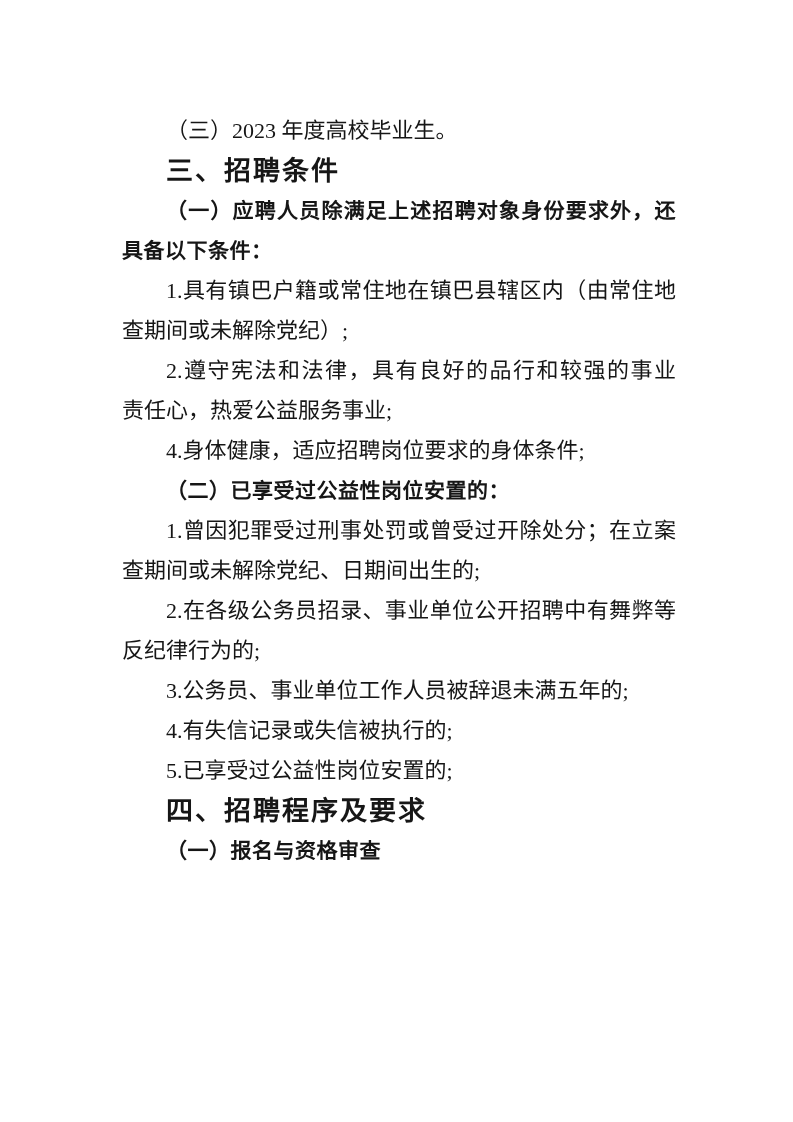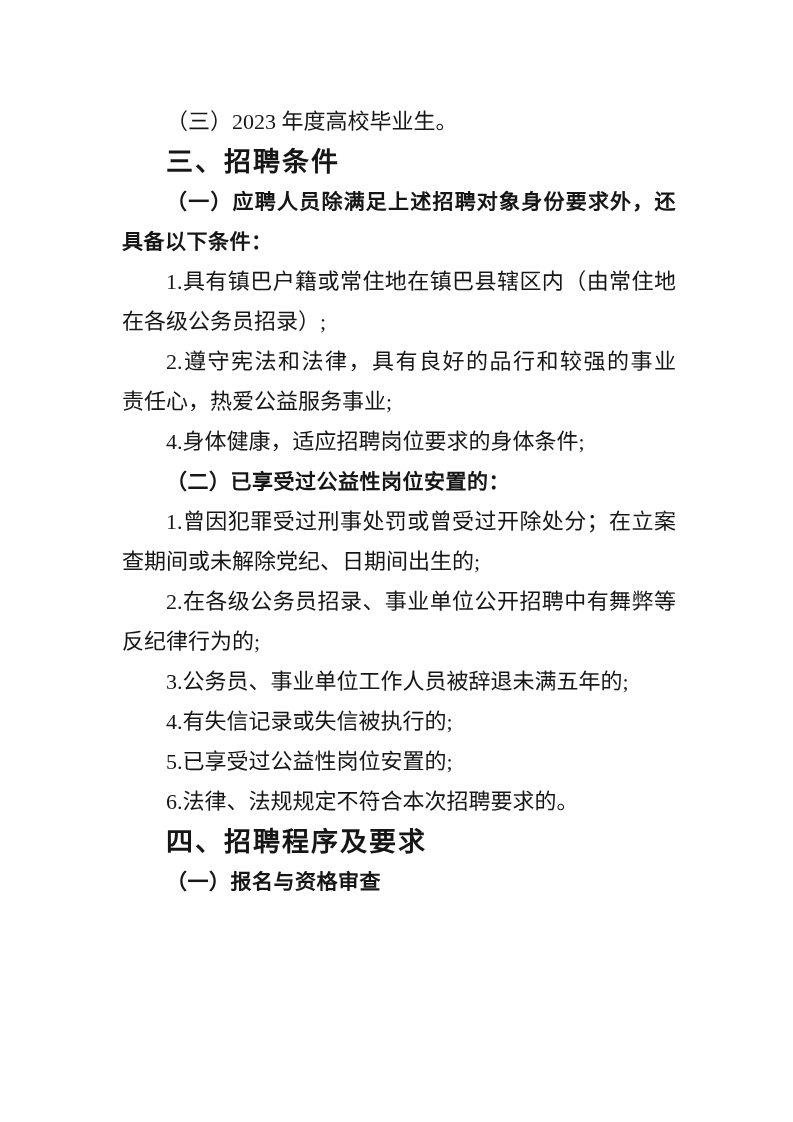--- a/index.html
+++ b/index.html
@@ -12,21 +12,21 @@
     position: relative;
     width: 793px;
     height: 1122px;
     margin: 0 auto;
     background: #ffffff;
     overflow: hidden;
   }
   .content {
     position: absolute;
     left: 122px;
-    top: 102px;
+    top: 111px;
     width: 554px;
   }
   .para { margin: 0; padding: 0; }
   .line {
     height: 40px;
     line-height: 40px;
     font-size: 22px;
     color: #161616;
     font-family: "Liberation Serif", "DejaVu Serif", serif;
     white-space: nowrap;
@@ -62,21 +62,21 @@
       </div>
       <div class="para style-heading-hei">
         <div class="line indent">三、招聘条件</div>
       </div>
       <div class="para style-heading-kai-bold">
         <div class="line indent justify">（一）应聘人员除满足上述招聘对象身份要求外，还应</div>
         <div class="line">具备以下条件：</div>
       </div>
       <div class="para style-body">
         <div class="line indent justify">1.具有镇巴户籍或常住地在镇巴县辖区内（由常住地所</div>
-        <div class="line">在各级公务员招录）;</div>
+        <div class="line">查期间或未解除党纪）;</div>
       </div>
       <div class="para style-body">
         <div class="line indent justify">2.遵守宪法和法律，具有良好的品行和较强的事业心、</div>
         <div class="line">责任心，热爱公益服务事业;</div>
       </div>
       <div class="para style-body">
         <div class="line indent">4.身体健康，适应招聘岗位要求的身体条件;</div>
       </div>
       <div class="para style-heading-kai-bold">
         <div class="line indent">（二）已享受过公益性岗位安置的：</div>
@@ -91,23 +91,20 @@
       </div>
       <div class="para style-body">
         <div class="line indent">3.公务员、事业单位工作人员被辞退未满五年的;</div>
       </div>
       <div class="para style-body">
         <div class="line indent">4.有失信记录或失信被执行的;</div>
       </div>
       <div class="para style-body">
         <div class="line indent">5.已享受过公益性岗位安置的;</div>
       </div>
-      <div class="para style-body">
-        <div class="line indent">6.法律、法规规定不符合本次招聘要求的。</div>
-      </div>
       <div class="para style-heading-hei">
         <div class="line indent">四、招聘程序及要求</div>
       </div>
       <div class="para style-heading-kai-bold">
         <div class="line indent">（一）报名与资格审查</div>
       </div>
     </div>
 </div>
 
 </body></html>

